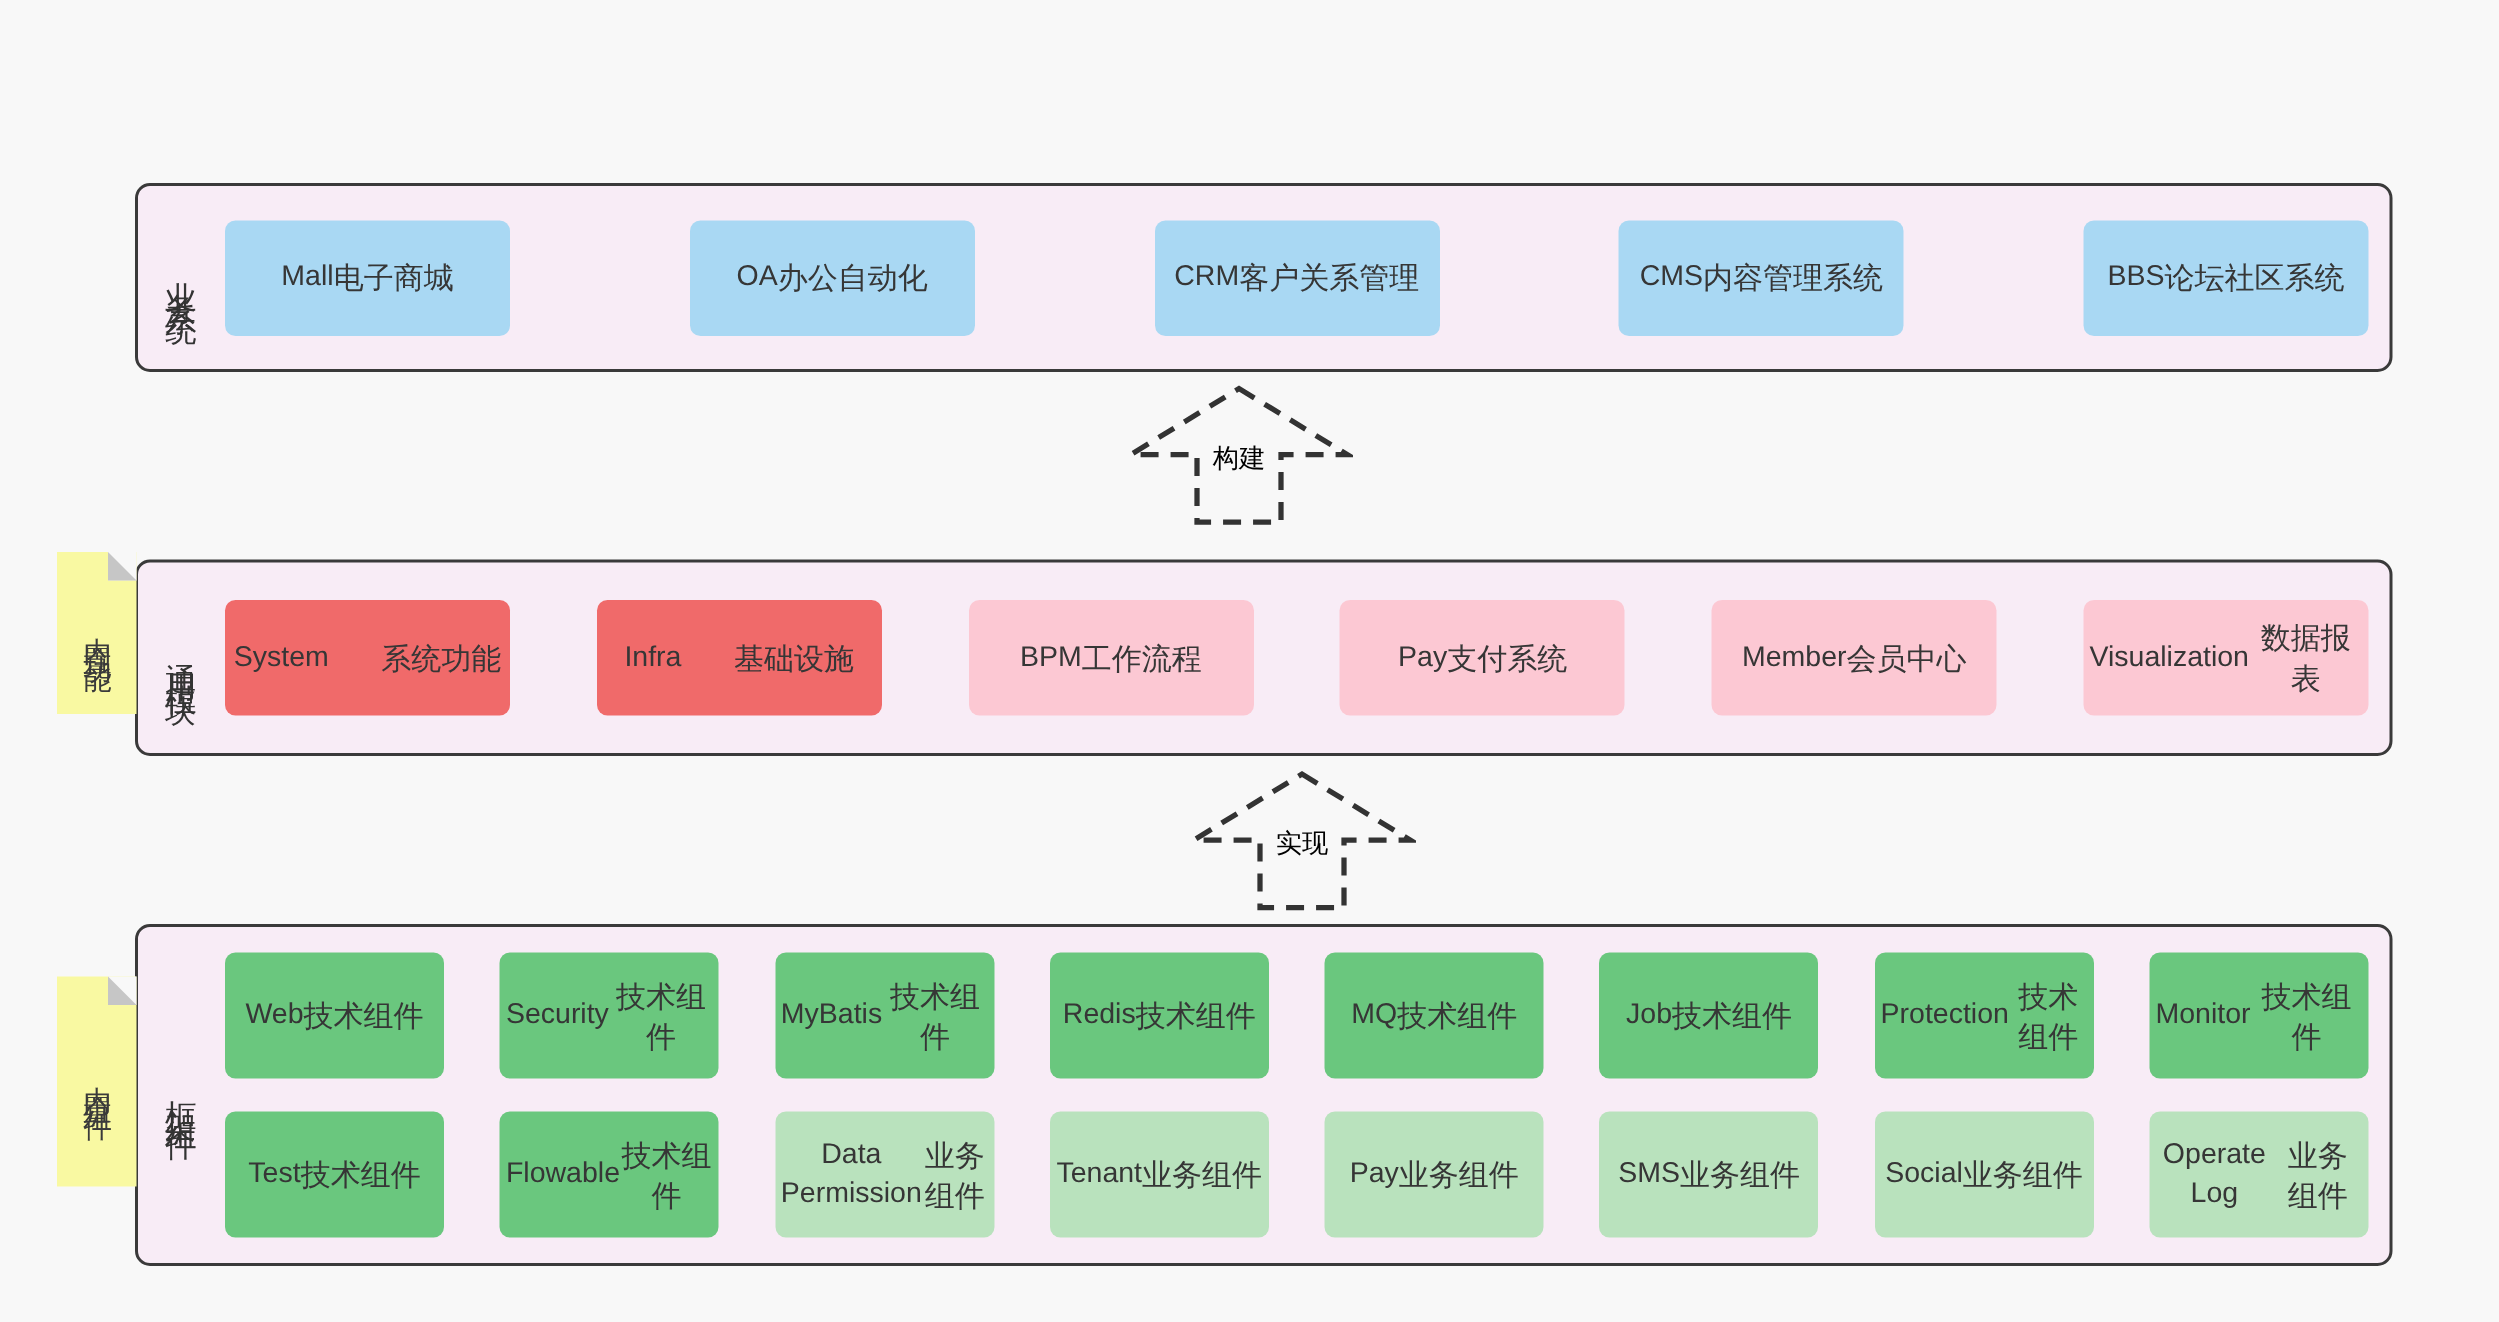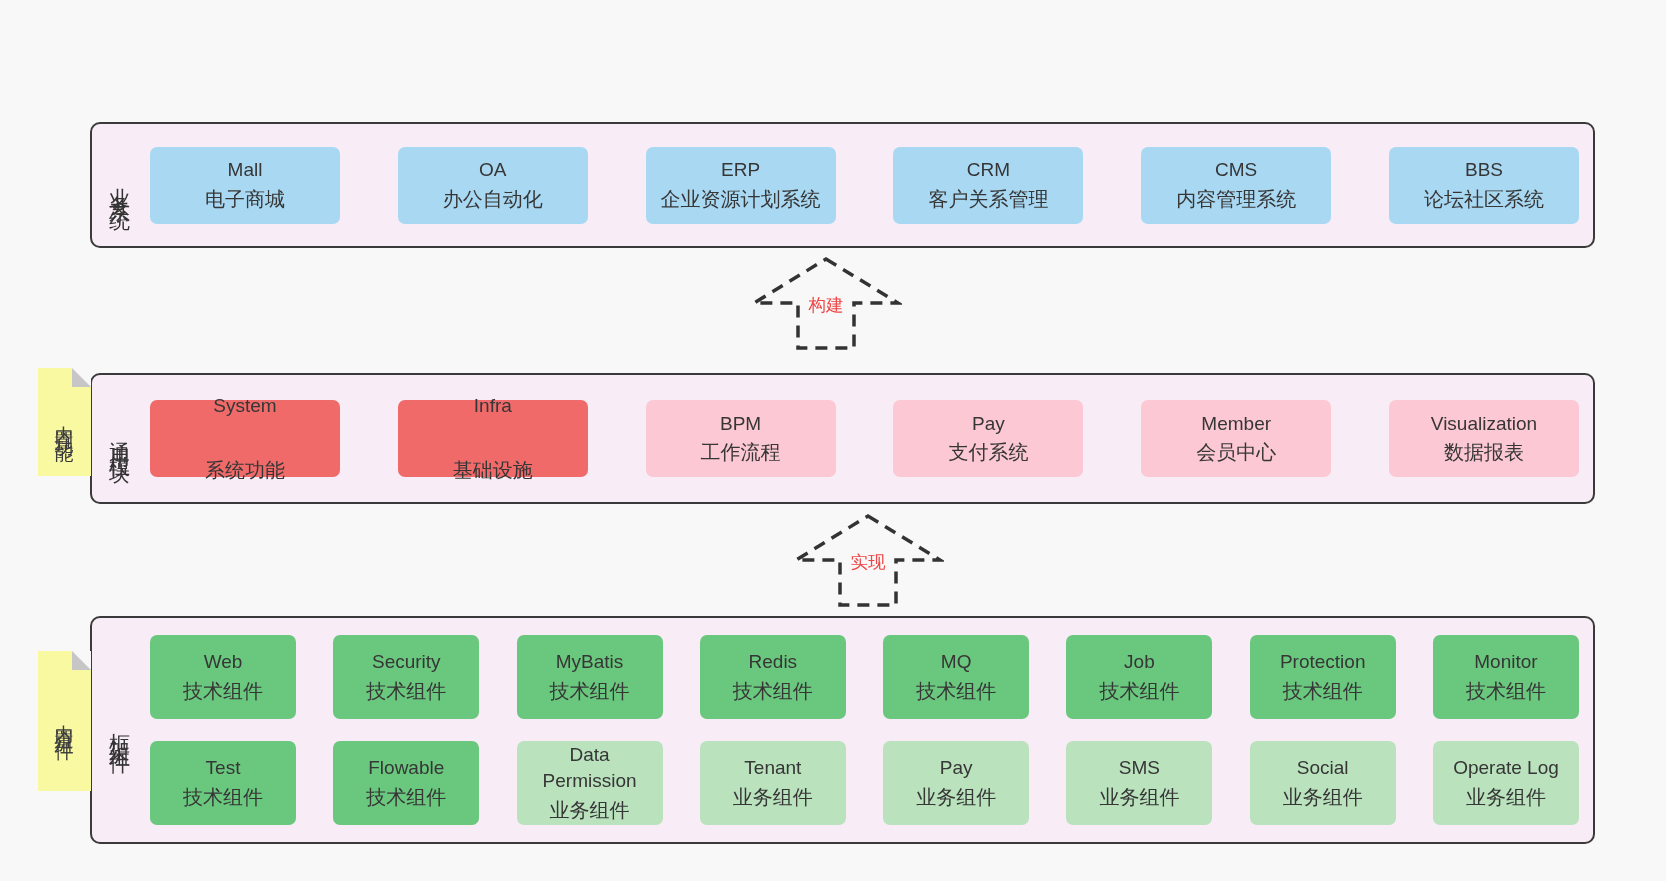--- a/index.html
+++ b/index.html
@@ -23,21 +23,21 @@
   }
   .band-content{
     flex:1;display:flex;align-items:center;justify-content:space-between;
     padding:0 14px 0 2px;
   }
   .band-content.cols{flex-direction:column;justify-content:center;align-items:stretch;gap:22px;}
   .card-row{display:flex;justify-content:space-between;width:100%;}
   
   .card{
     box-sizing:border-box;border-radius:7px;
-    display:flex;flex-direction:column;align-items:center;justify-content:center;
+    display:flex;flex-direction:row;align-items:center;justify-content:center;
     text-align:center;line-height:1.35;padding:4px;
   }
   .card-6{width:190px;height:77px;}
   .card-8{width:146px;height:84px;}
   .card-name{font-size:19px;}
   .card-desc{font-size:20px;margin-top:3px;}
   .c-blue{background:#a9d8f3;}
   .c-red{background:#f06a6a;gap:35px;}
   .c-pink{background:#fcc8d3;}
   .c-green{background:#6ac77e;}
@@ -57,44 +57,40 @@
     position:absolute;top:0;right:0;width:0;height:0;
     border-left:19px solid #c6c6c6;border-top:19px solid #f8f8f8;
   }
   
   .arrow{position:absolute;width:152px;height:97px;}
   .arrow-build{left:750px;top:255px;}
   .arrow-implement{left:792px;top:512px;}
   .arrow svg{position:absolute;inset:0;}
   .arrow-label{
     position:absolute;left:50%;top:52%;transform:translate(-50%,-50%);
-    background:#f8f8f8;font-size:17.5px;color:#ef4444;padding:1px 3px;white-space:nowrap;font-family:Liberation Mono, monospace;
+    background:#f8f8f8;font-size:17.5px;color:#000000;padding:1px 3px;white-space:nowrap;font-family:Liberation Mono, monospace;
   }
 </style>
 </head>
 <body>
 
 <div class="canvas">
 
   <section class="band band-business">
     <div class="band-label-col">
       <div class="vlabel">业务系统</div>
     </div>
     <div class="band-content">
       <div class="card card-6 c-blue">
         <div class="card-name">Mall</div>
         <div class="card-desc">电子商城</div>
       </div>
       <div class="card card-6 c-blue">
         <div class="card-name">OA</div>
         <div class="card-desc">办公自动化</div>
-      </div>
-      <div class="card card-6 c-blue">
-        <div class="card-name">ERP</div>
-        <div class="card-desc">企业资源计划系统</div>
       </div>
       <div class="card card-6 c-blue">
         <div class="card-name">CRM</div>
         <div class="card-desc">客户关系管理</div>
       </div>
       <div class="card card-6 c-blue">
         <div class="card-name">CMS</div>
         <div class="card-desc">内容管理系统</div>
       </div>
       <div class="card card-6 c-blue">

